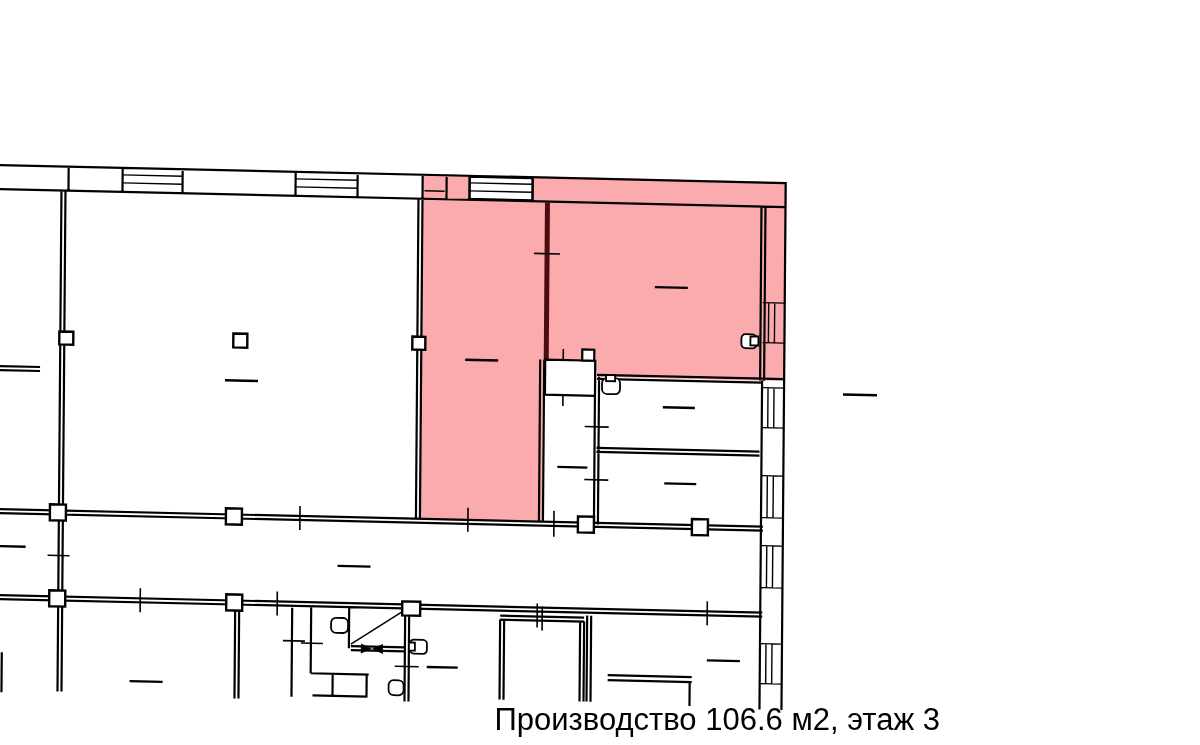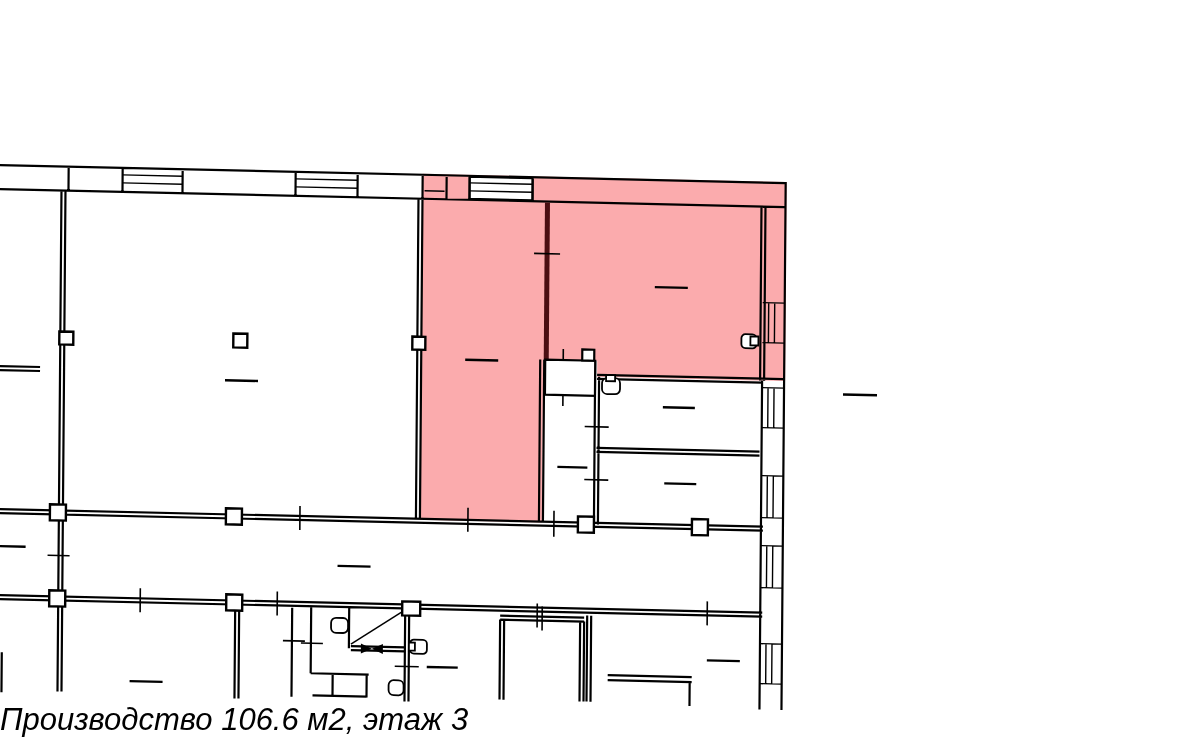--- a/index.html
+++ b/index.html
@@ -21,23 +21,22 @@
     top: 0;
   }
   #plan-svg path, #plan-svg rect, #plan-svg polygon, #plan-svg line {
     vector-effect: non-scaling-stroke;
   }
   .caption {
     position: absolute;
     left: 0;
     top: 701px;
     width: 940px;
-    text-align: left;
+    text-align: right;
     font-family: "Liberation Sans", "DejaVu Sans", sans-serif;
-    font-style: italic;
     font-size: 31px;
     line-height: 38px;
     color: #000000;
     white-space: nowrap;
   }
 </style>
 </head>
 <body>
 
 <div id="screen">

